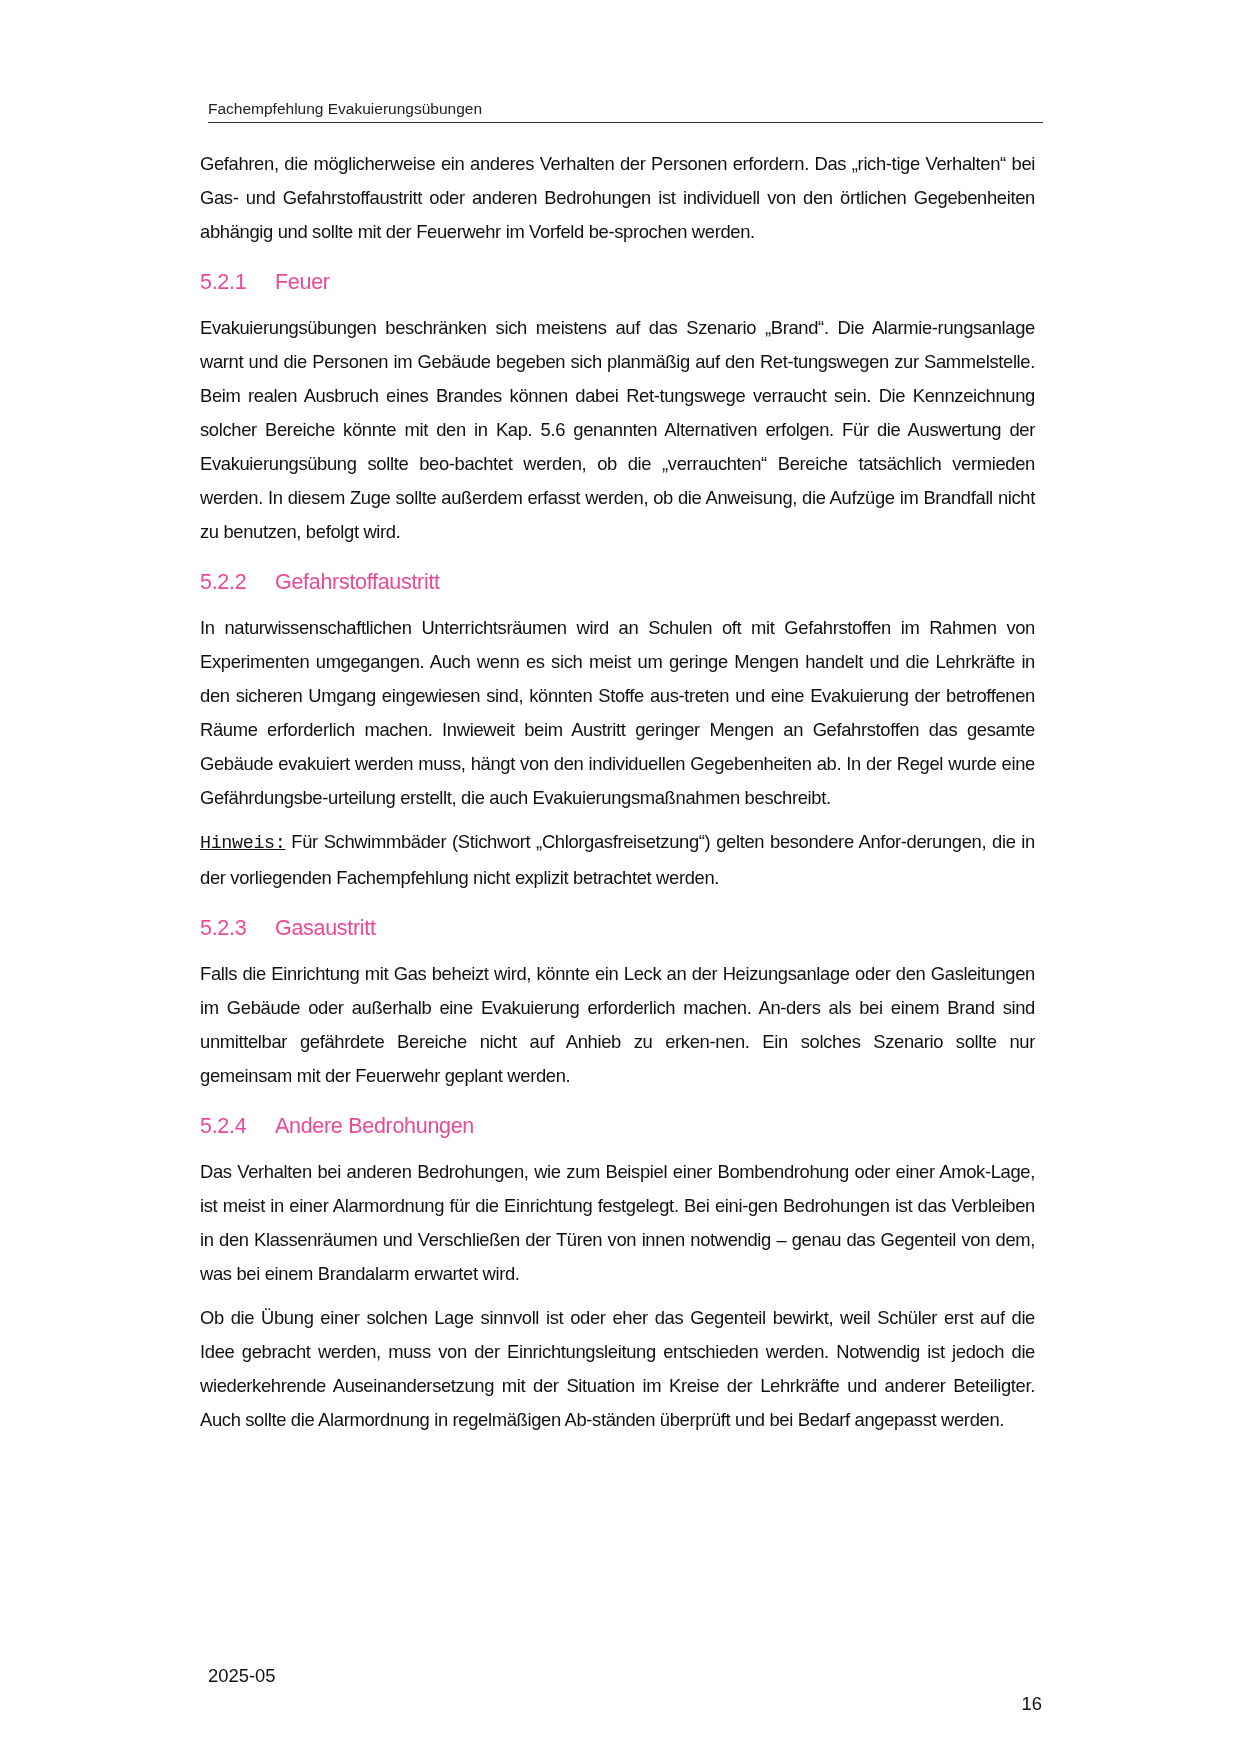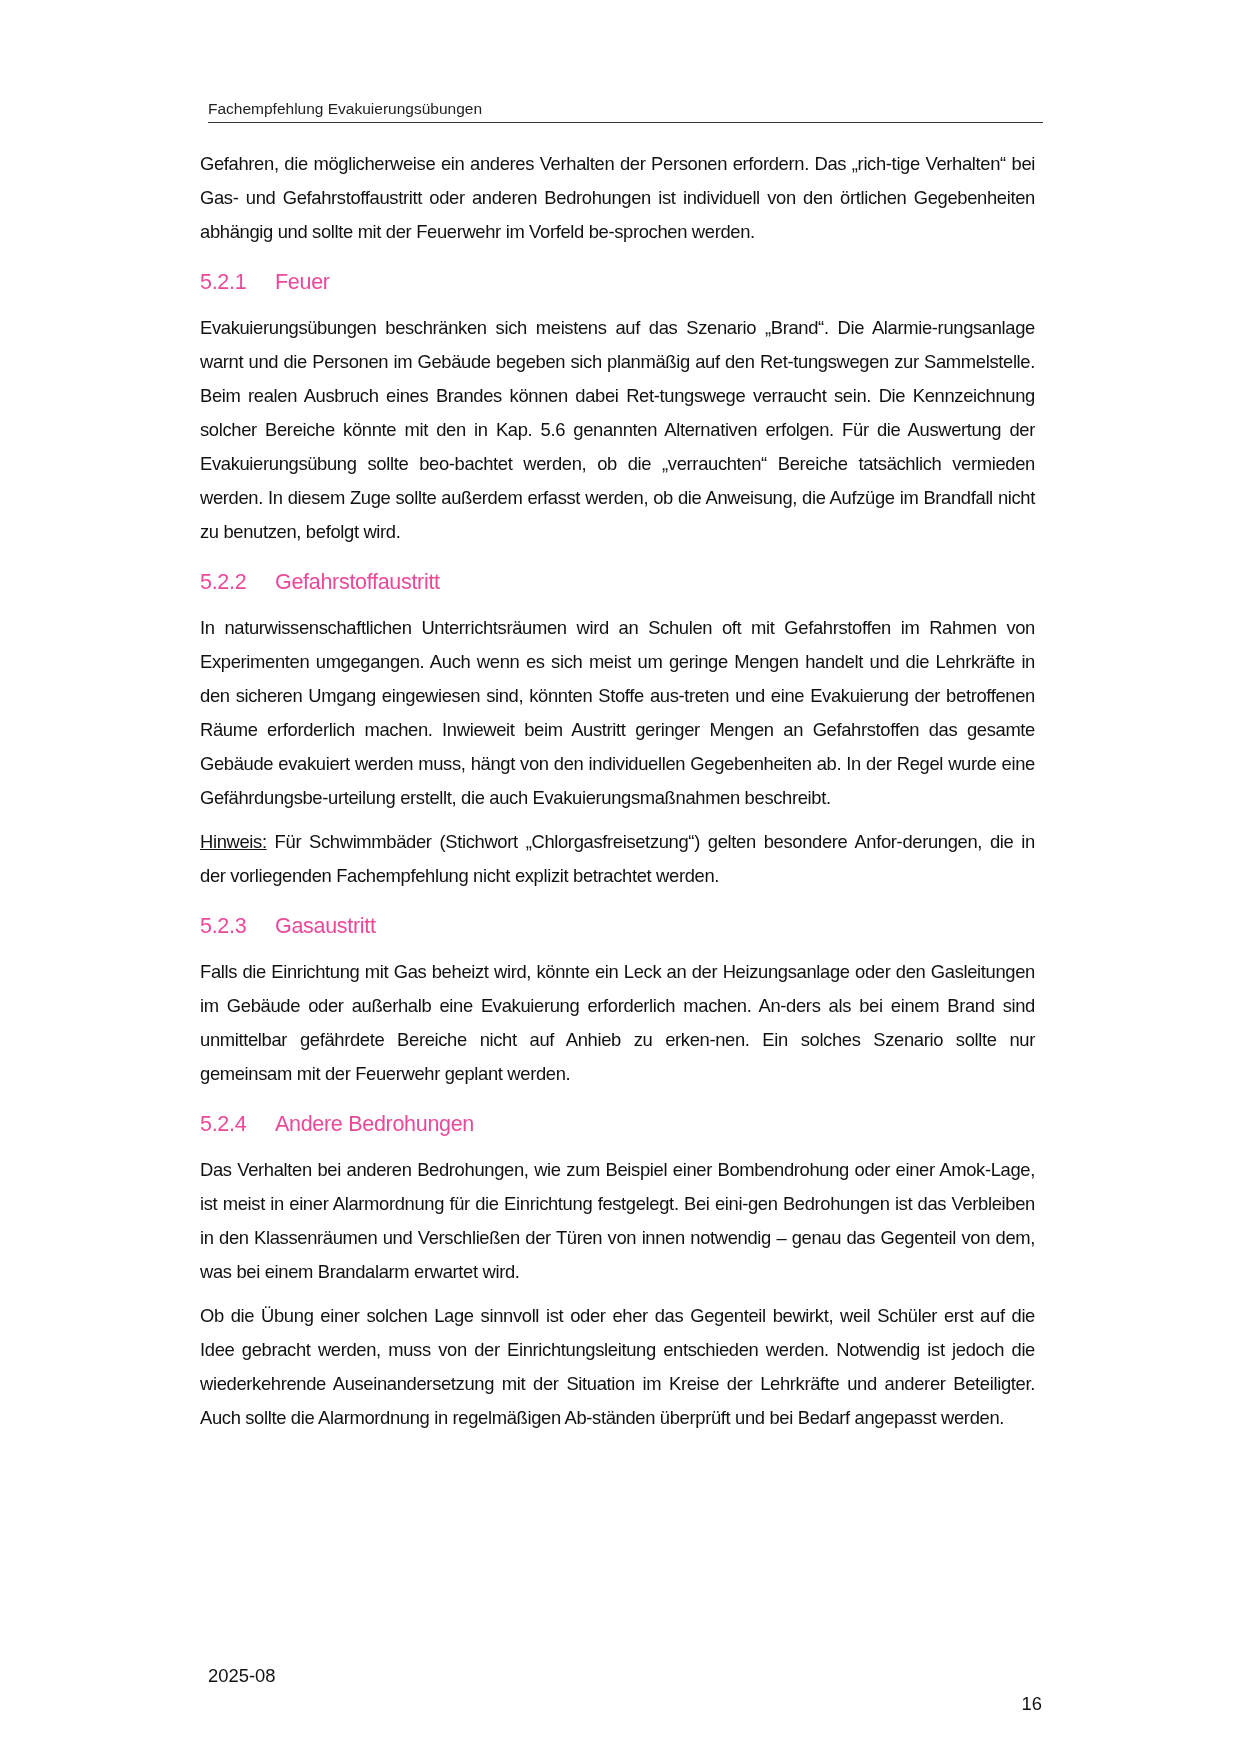--- a/index.html
+++ b/index.html
@@ -19,21 +19,21 @@
     p {
       margin: 0 0 10px 0;
       font-size: 18.4px; line-height: 34px; text-align: justify;
       letter-spacing: -0.35px;
     }
     h3 {
       font-weight: normal; font-size: 21.5px; color: #ec4899;
       margin: 18px 0 14px 0; line-height: 30px; letter-spacing: -0.3px;
     }
     h3 .num { display: inline-block; width: 75px; }
-    .u { text-decoration: underline; }
+    .u { text-decoration: underline; font-family: Liberation Mono, monospace; }
     .footer-left {
       position: absolute; left: 208px; top: 1665px; font-size: 18.4px;
     }
     .footer-right {
       position: absolute; right: 198px; top: 1665px; font-size: 18.4px; margin-top: 28px;
     }
   </style>
 </head>
 <body>
 
@@ -58,14 +58,14 @@
   </h3>
   <p>Falls die Einrichtung mit Gas beheizt wird, könnte ein Leck an der Heizungsanlage oder den Gasleitungen im Gebäude oder außerhalb eine Evakuierung erforderlich machen. An-ders als bei einem Brand sind unmittelbar gefährdete Bereiche nicht auf Anhieb zu erken-nen. Ein solches Szenario sollte nur gemeinsam mit der Feuerwehr geplant werden.</p>
 
   <h3>
     <span class="num">5.2.4</span><span>Andere Bedrohungen</span>
   </h3>
   <p>Das Verhalten bei anderen Bedrohungen, wie zum Beispiel einer Bombendrohung oder einer Amok-Lage, ist meist in einer Alarmordnung für die Einrichtung festgelegt. Bei eini-gen Bedrohungen ist das Verbleiben in den Klassenräumen und Verschließen der Türen von innen notwendig – genau das Gegenteil von dem, was bei einem Brandalarm erwartet wird.</p>
   <p>Ob die Übung einer solchen Lage sinnvoll ist oder eher das Gegenteil bewirkt, weil Schüler erst auf die Idee gebracht werden, muss von der Einrichtungsleitung entschieden werden. Notwendig ist jedoch die wiederkehrende Auseinandersetzung mit der Situation im Kreise der Lehrkräfte und anderer Beteiligter. Auch sollte die Alarmordnung in regelmäßigen Ab-ständen überprüft und bei Bedarf angepasst werden.</p>
 </div>
 
-<div class="footer-left">2025-08</div>
+<div class="footer-left">2025-05</div>
 <div class="footer-right">16</div>
 
 </body></html>

